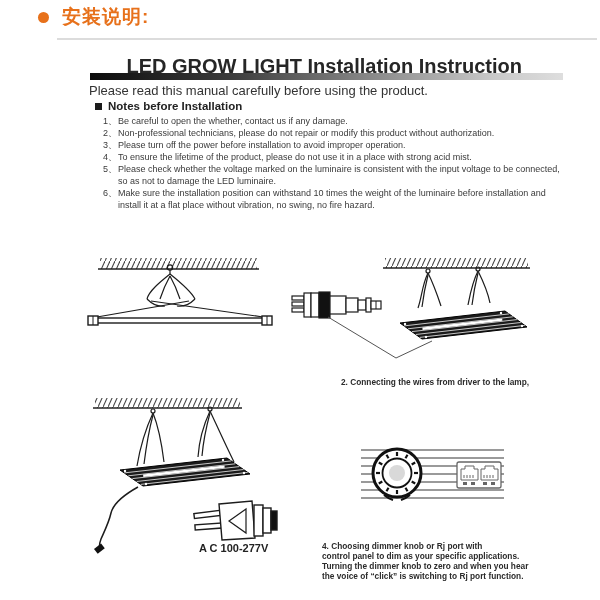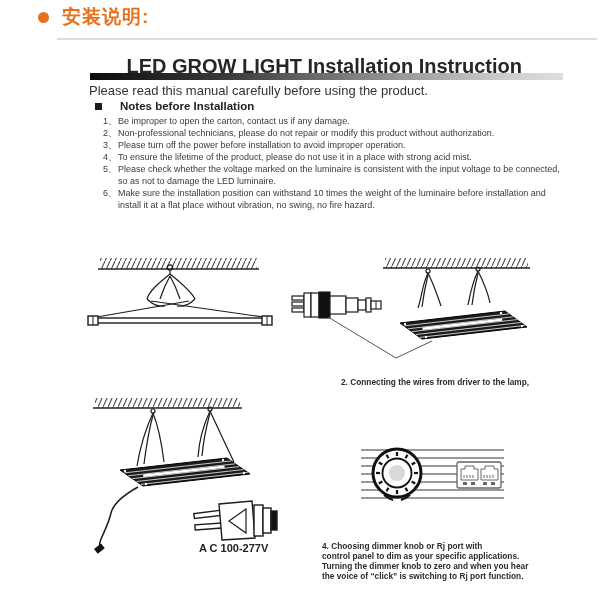--- a/index.html
+++ b/index.html
@@ -10,21 +10,21 @@
   .abs{position:absolute;}
   
   .cn-dot{width:11px;height:11px;border-radius:50%;background:#e7711b;left:38px;top:12px;}
   .cn-title{left:62px;top:4px;font-size:19px;font-weight:bold;color:#e7711b;letter-spacing:1px;}
   .top-rule{left:57px;top:38px;width:540px;height:2px;background:#dcdcdc;}
   .doc-title{top:55px;right:78px;font-size:20px;font-weight:bold;color:#262626;}
   .grad-bar{left:90px;top:73px;width:473px;height:7px;
     background:linear-gradient(to right,#0c0c0c 0%,#3c3c3c 30%,#8a8a8a 60%,#c8c8c8 85%,#dedede 100%);}
   .intro{left:89px;top:83px;font-size:13px;color:#333;}
   
-  .sec-head{font-size:11.5px;font-weight:bold;color:#222;display:flex;align-items:center;gap:18px;}
+  .sec-head{font-size:11.5px;font-weight:bold;color:#222;display:flex;align-items:center;gap:6px;}
   .sq{width:7px;height:7px;background:#1c1c1c;display:inline-block;flex:0 0 auto;}
   .notes-head{left:95px;top:100px;}
   .inst-head{left:95px;top:226px;}
   
   .notes-list{left:103px;top:115px;width:462px;}
   .note-item{display:flex;font-size:9px;line-height:12px;color:#3a3a3a;}
   .note-item .num{flex:0 0 15px;}
   .note-item .txt{flex:1;}
   
   .cap{font-size:8.3px;font-weight:bold;line-height:10.5px;color:#2b2b2b;white-space:pre-line;}
@@ -50,21 +50,21 @@
   <div class="abs intro">Please read this manual carefully before using the product.</div>
 
   <div class="abs sec-head notes-head">
     <span class="sq"></span>
     <span>Notes before Installation</span>
   </div>
 
   <div class="abs notes-list">
     <div class="note-item">
         <span class="num">1、</span>
-        <span class="txt">Be improper to open the carton, contact us if any damage.</span>
+        <span class="txt">Be careful to open the whether, contact us if any damage.</span>
       </div>
     <div class="note-item">
         <span class="num">2、</span>
         <span class="txt">Non-professional technicians, please do not repair or modify this product without authorization.</span>
       </div>
     <div class="note-item">
         <span class="num">3、</span>
         <span class="txt">Please turn off the power before installation to avoid improper operation.</span>
       </div>
     <div class="note-item">

